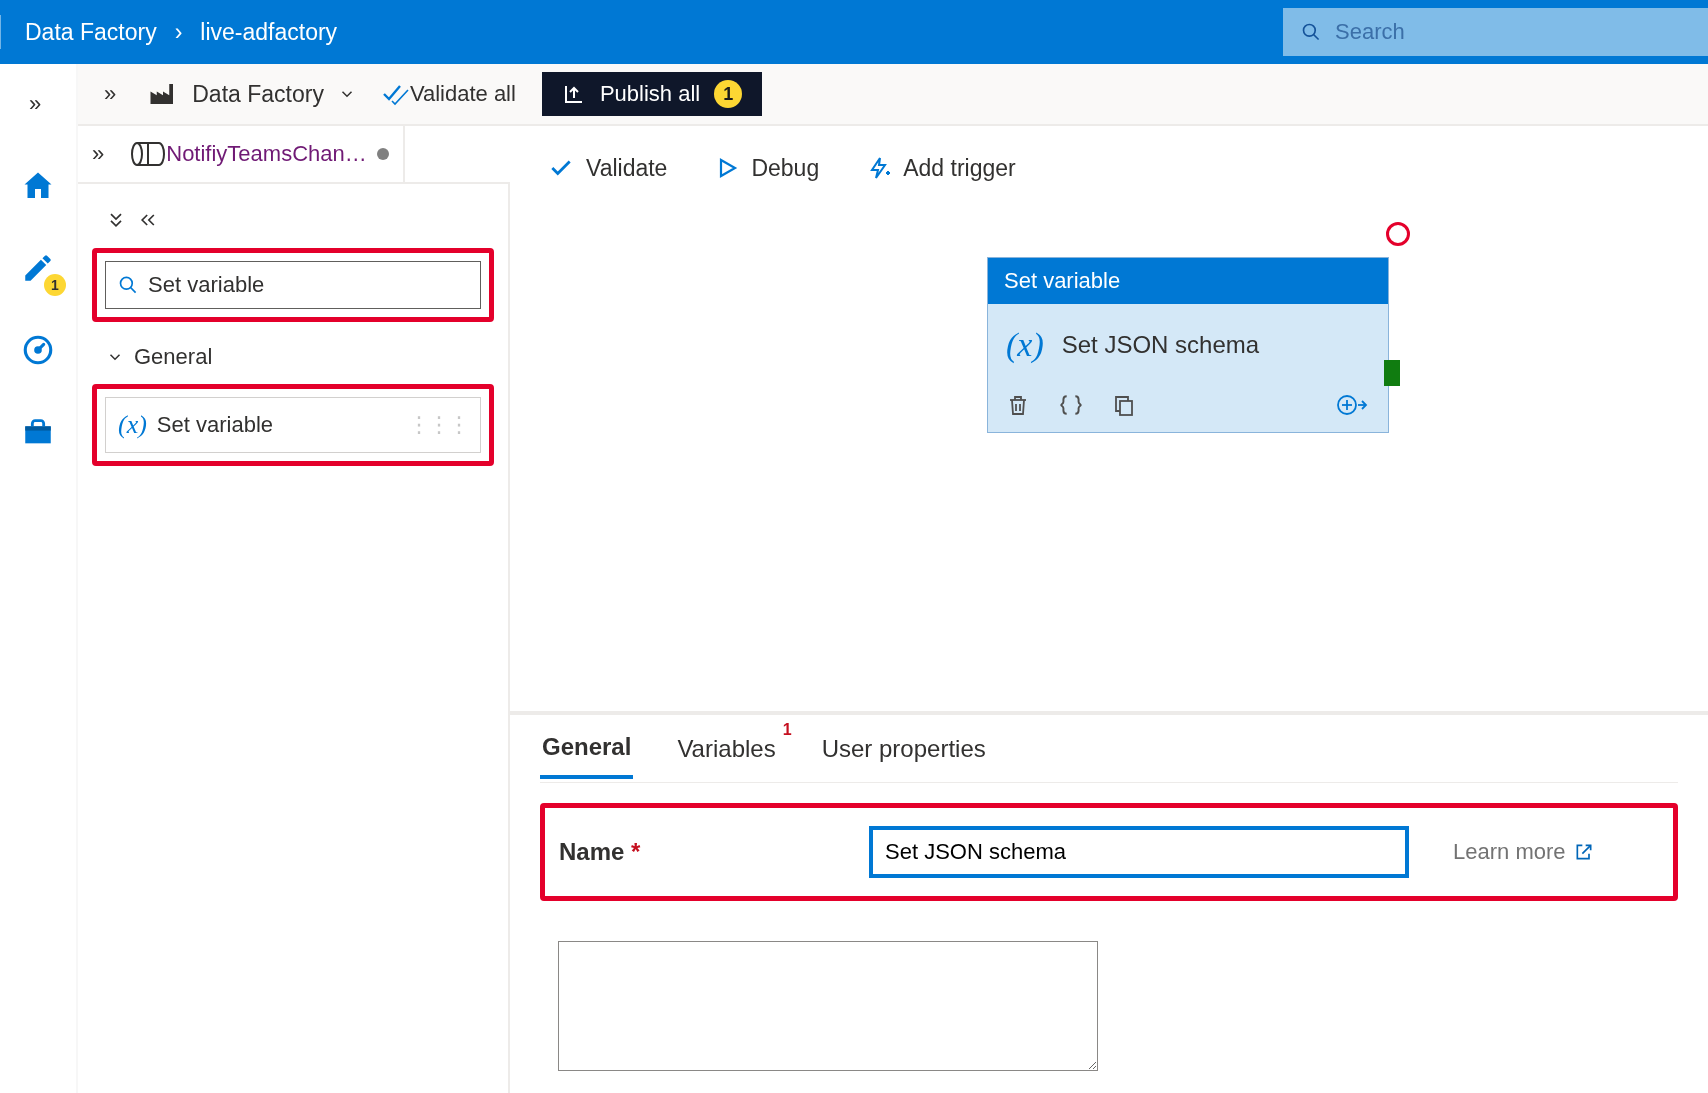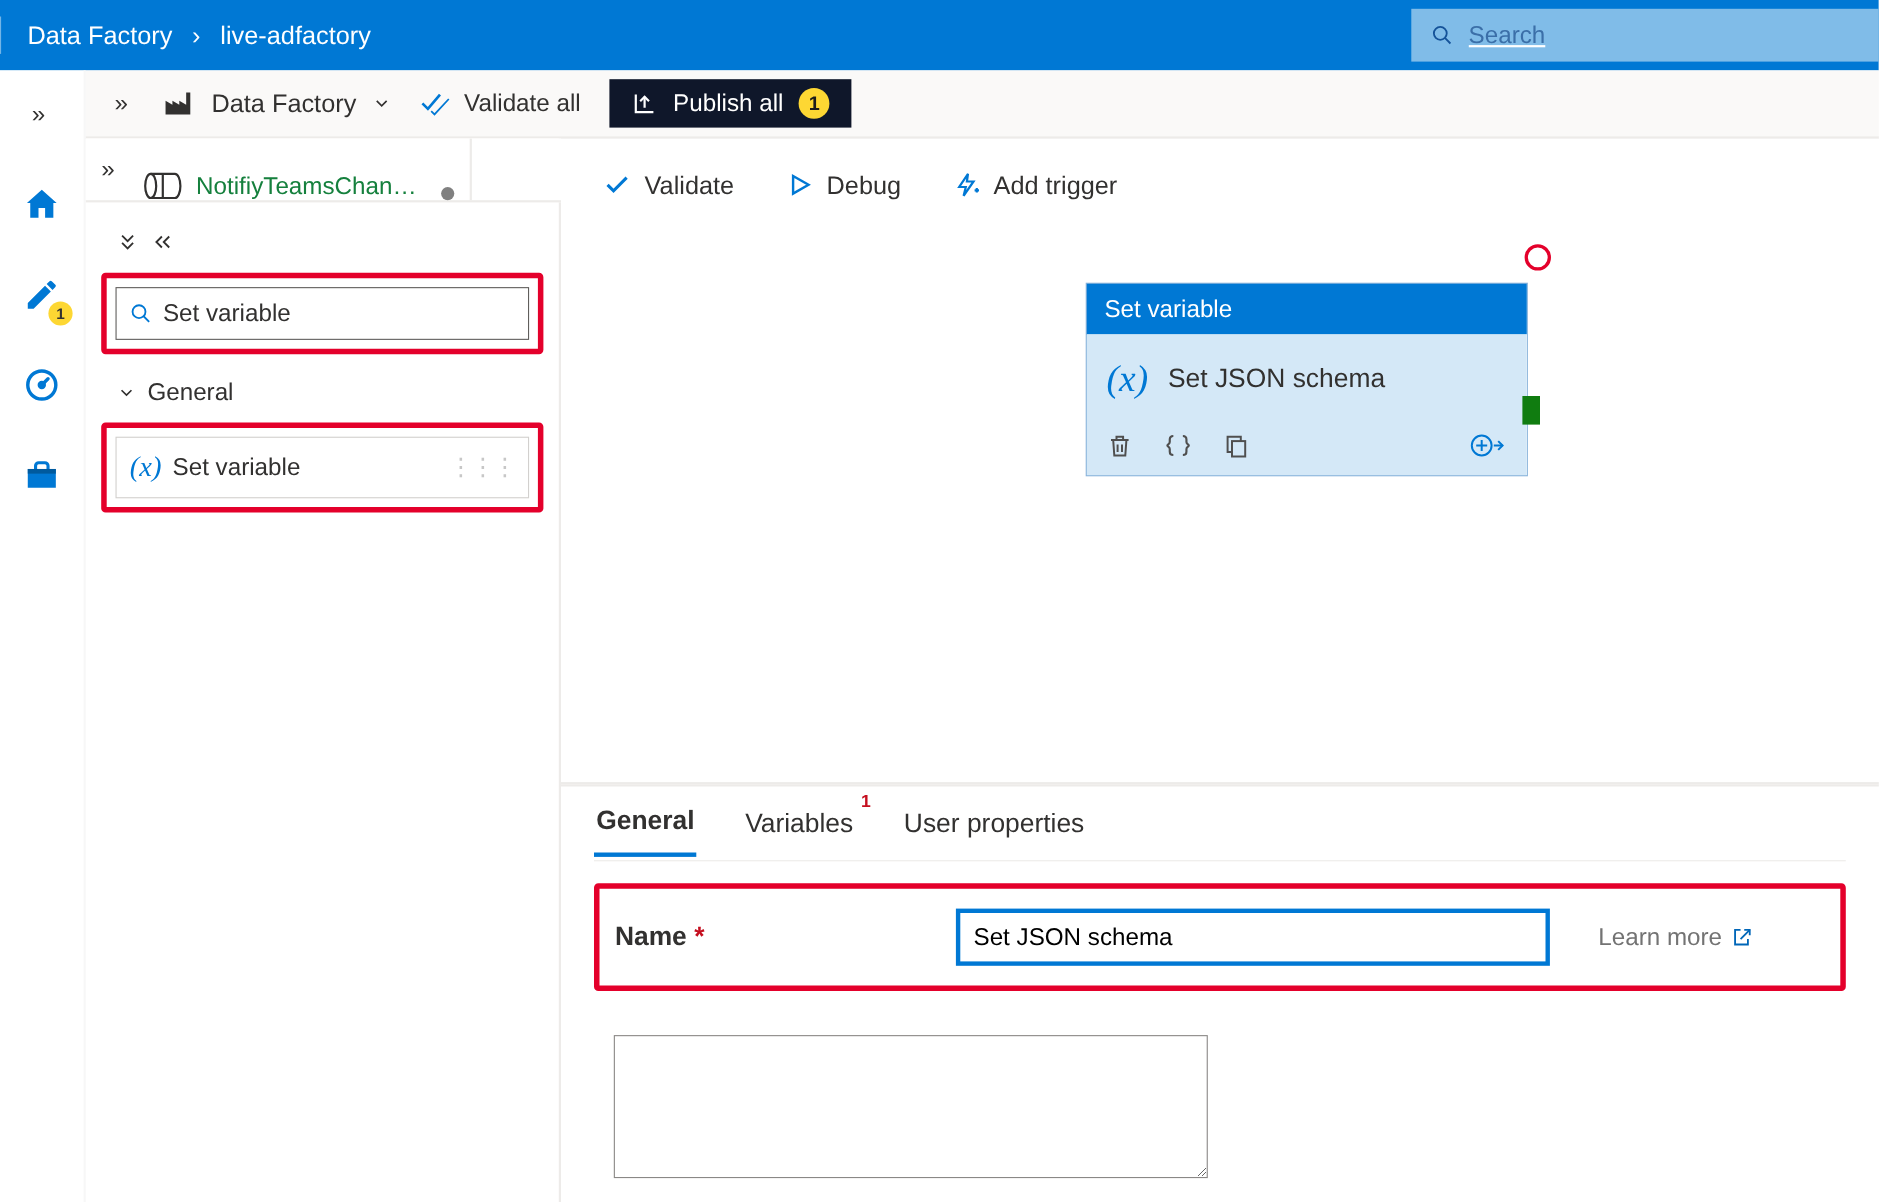--- a/index.html
+++ b/index.html
@@ -5,44 +5,44 @@
   * { box-sizing: border-box; margin: 0; padding: 0; font-family: 'Segoe UI', Tahoma, sans-serif; }
   body { width: 1708px; height: 1093px; overflow: hidden; background: #fff; transform-origin: top left; }
 
   
   .topbar { height: 64px; background: #0078d4; display: flex; align-items: center; color: #fff; }
   .brand { font-size: 26px; font-weight: 700; padding: 0 30px; }
   .topbar-divider { width: 1px; height: 34px; background: rgba(255,255,255,.45); }
   .breadcrumb { display: flex; align-items: center; padding-left: 24px; gap: 18px; font-size: 23px; }
   .breadcrumb span { color: #fff; }
   .breadcrumb .chev { color: #fff; }
-  .top-search { margin-left: auto; height: 48px; width: 425px; background: #80bce8; display: flex; align-items: center; padding: 0 18px; gap: 14px; text-decoration: underline; }
+  .top-search { margin-left: auto; height: 48px; width: 425px; background: #80bce8; display: flex; align-items: center; padding: 0 18px; gap: 14px; }
   .top-search input { border: 0; background: transparent; color: #145299; font-size: 22px; width: 100%; outline: none; }
   .top-search input::placeholder { color: #3b6fa8; }
 
   
   .leftrail { position: absolute; left: 0; top: 64px; bottom: 0; width: 78px; border-right: 2px solid #f7f7f7; display: flex; flex-direction: column; align-items: center; padding-top: 18px; gap: 38px; background: #fff; }
   .leftrail .btn { width: 44px; height: 44px; display: flex; align-items: center; justify-content: center; position: relative; }
   .rail-badge { position: absolute; right: -6px; bottom: -6px; background: #fdd733; color: #323130; border-radius: 50%; font-size: 14px; width: 22px; height: 22px; display: flex; align-items: center; justify-content: center; font-weight: 600; }
 
   
   .toolbar { position: absolute; left: 78px; right: 0; top: 64px; height: 62px; background: #faf9f8; border-bottom: 2px solid #edebe9; display: flex; align-items: center; padding: 0 26px; gap: 26px; }
   .factory { display: flex; align-items: center; gap: 14px; font-size: 23px; color: #323130; }
-  .validate-all { display: flex; align-items: center; gap: 12px; font-size: 22px; color: #323130; }
+  .validate-all { display: flex; align-items: center; gap: 0; font-size: 22px; color: #323130; }
   .publish-all { background: #0f172a; color: #fff; display: flex; align-items: center; gap: 14px; font-size: 22px; height: 44px; padding: 0 20px; text-align: center; }
   .pill { background: #fdd733; color: #1b1b1b; width: 28px; height: 28px; border-radius: 14px; display: flex; align-items: center; justify-content: center; font-size: 18px; font-weight: 600; }
   .collapse-splash { font-size: 22px; color: #323130; margin-right: 6px; }
 
   
   .workspace { position: absolute; left: 78px; right: 0; top: 126px; bottom: 0; display: flex; }
 
   
   .tabstrip { position: absolute; left: 0; width: 432px; top: 0; height: 58px; border-bottom: 2px solid #edebe9; display: flex; align-items: center; padding-left: 14px; gap: 12px; background:#fff;}
   .tab-expand { font-size: 22px; color:#323130;}
-  .tab-pill { display: flex; align-items: flex-end; gap: 12px; font-size: 22px; color: #15803d; padding: 0 14px; height: 100%; border-right: 2px solid #edebe9;}
+  .tab-pill { display: flex; align-items: center; font-size: 22px; color: #701a75; padding: 0 14px; height: 100%; border-right: 2px solid #edebe9;}
   .tab-dot { width: 12px; height: 12px; background: #808080; border-radius: 50%; margin-left: 10px; }
 
   
   .activities { width: 432px; border-right: 2px solid #edebe9; padding-top: 58px; background:#fff;}
   .act-head { display: flex; align-items: center; padding: 26px 28px 16px; gap: 12px; }
   .act-head h2 { font-size: 28px; font-weight: 700; flex: 1; color:#1b1b1b;}
   .act-head .chevs { display: flex; gap: 12px; font-size: 20px; color:#323130;}
   .hl-box { border: 5px solid #e4002b; border-radius: 4px; margin: 2px 14px 10px; padding: 8px 8px; }
   .act-search { border: 1px solid #605e5c; height: 48px; display: flex; align-items: center; padding: 0 12px; gap: 10px; }
   .act-search input { border: 0; outline: 0; font-size: 22px; width: 100%; color:#323130;}

